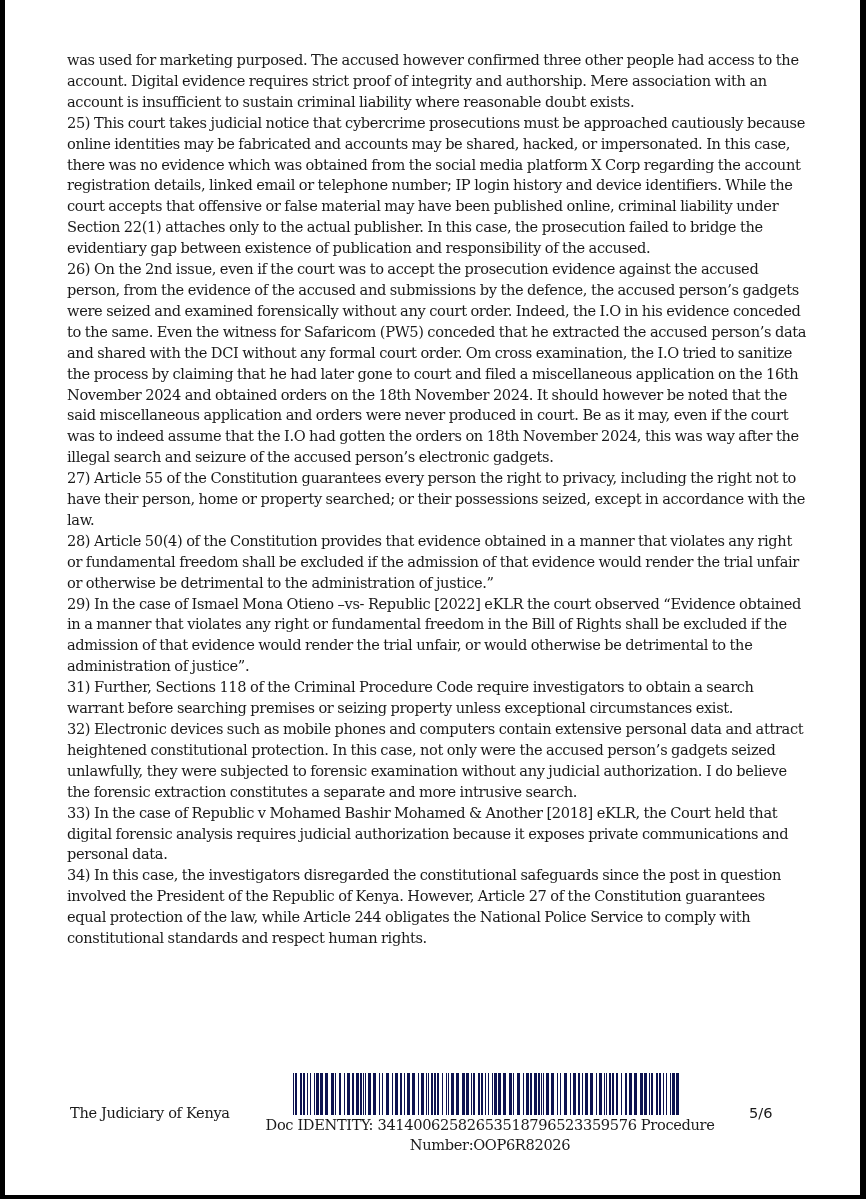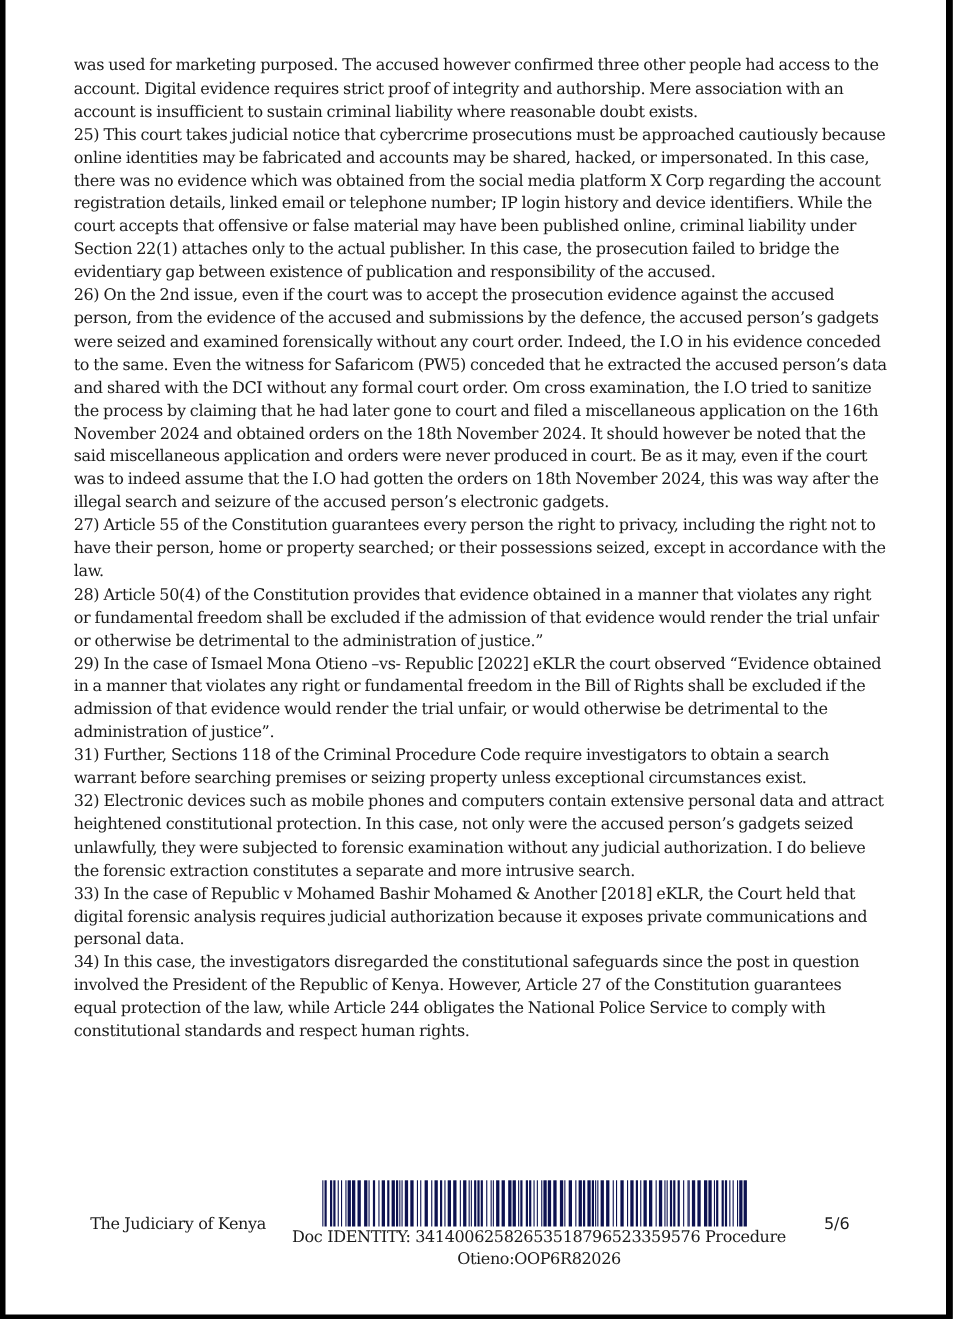--- a/index.html
+++ b/index.html
@@ -35,21 +35,20 @@
       padding: 0;
     }
     .footer-left {
       position: absolute;
       left: 65px;
       top: 1104px;
       font-family: "DejaVu Serif", serif;
       font-size: 14.6px;
       color: #1a1a1a;
       letter-spacing: -0.35px;
-      margin-left: 12px;
     }
     .footer-right {
       position: absolute;
       left: 744px;
       top: 1104px;
       font-family: "DejaVu Sans", sans-serif;
       font-size: 14.6px;
       color: #1a1a1a;
     }
     .barcode {
@@ -297,17 +296,17 @@
       <span style="width: 1px; background: rgb(13, 18, 80);"></span>
       <span class="gap" style="width: 1px;"></span>
       <span style="width: 3px; background: rgb(13, 18, 80);"></span>
       <span class="gap" style="width: 1px;"></span>
       <span style="width: 3px; background: rgb(13, 18, 80);"></span>
       <span class="gap" style="width: 2px;"></span>
     </div>
 
   <div class="doc-id">
     <div>Doc IDENTITY: 34140062582653518796523359576 Procedure</div>
-    <div>Otieno:OOP6R82026</div>
+    <div>Number:OOP6R82026</div>
   </div>
 
   <div class="footer-right">5/6</div>
 </div>
 
 </body></html>

